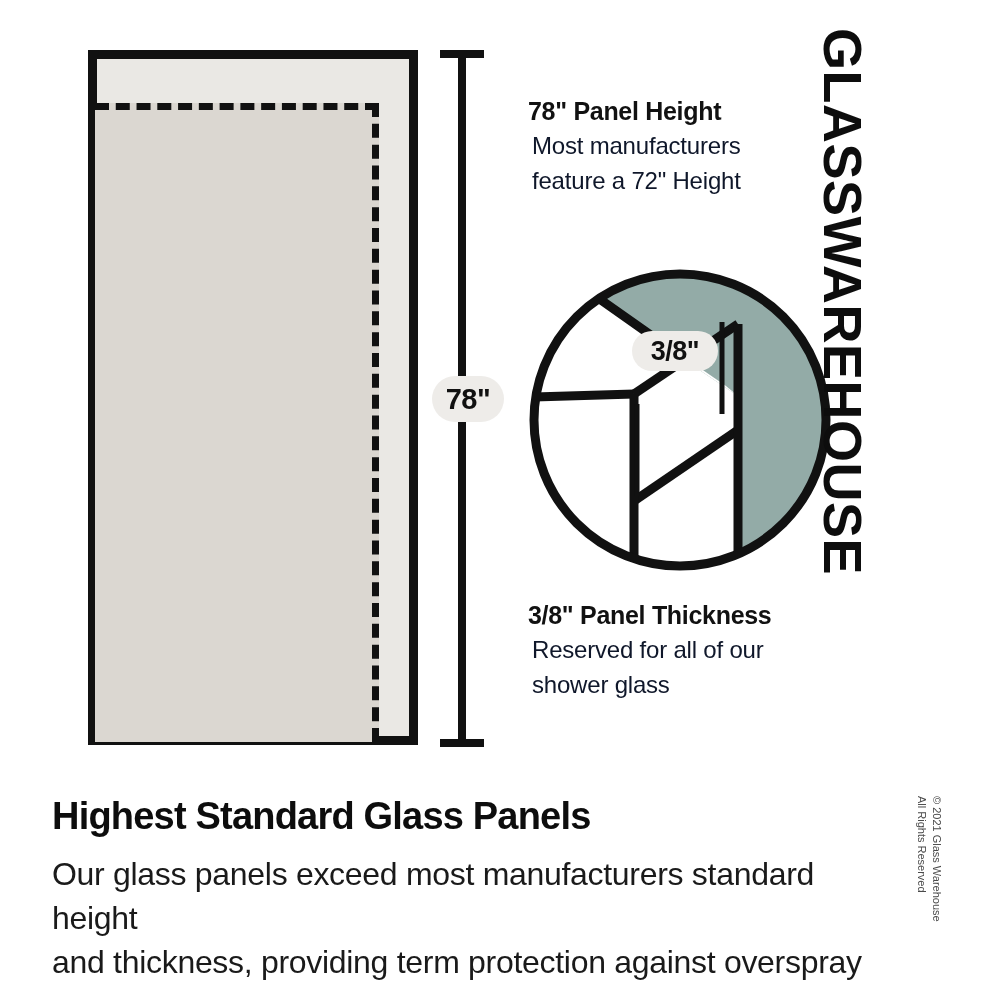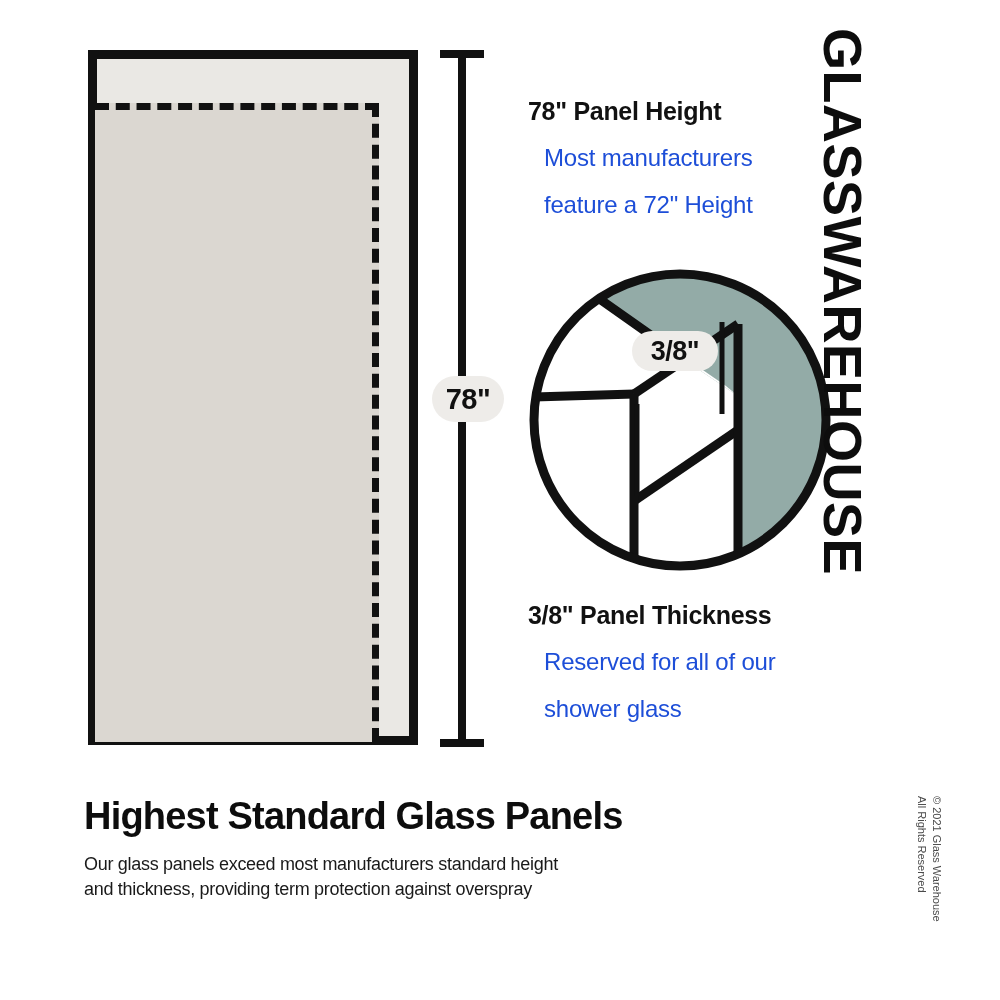--- a/index.html
+++ b/index.html
@@ -93,22 +93,22 @@
     font-size: 25px;
     font-weight: 700;
     color: #111111;
     margin: 0 0 4px 0;
     letter-spacing: -0.3px;
     line-height: 1.15;
   }
   .callout-body {
     font-size: 24px;
     font-weight: 400;
-    color: #1d4ed8;
-    margin: 16px;
+    color: #0f172a;
+    margin: 4px;
     line-height: 1.3;
     letter-spacing: -0.2px;
   }
 
   
   .detail-circle {
     position: absolute;
     left: 524px;
     top: 264px;
     width: 312px;
@@ -132,32 +132,31 @@
     color: #111111;
     letter-spacing: -0.5px;
   }
 
   
   .bottom-block {
     position: absolute;
     left: 52px;
     top: 796px;
     width: 820px;
-    margin-left: 32px;
   }
   .bottom-title {
     font-size: 38px;
     font-weight: 700;
     color: #0d0d0d;
     margin: 0 0 14px 0;
     letter-spacing: -0.8px;
     line-height: 1.1;
   }
   .bottom-body {
-    font-size: 18px;
+    font-size: 32px;
     font-weight: 400;
     color: #1a1a1a;
     margin: 0;
     line-height: 1.38;
     letter-spacing: -0.3px;
   }
 
   
   .brand-wordmark {
     position: absolute;

